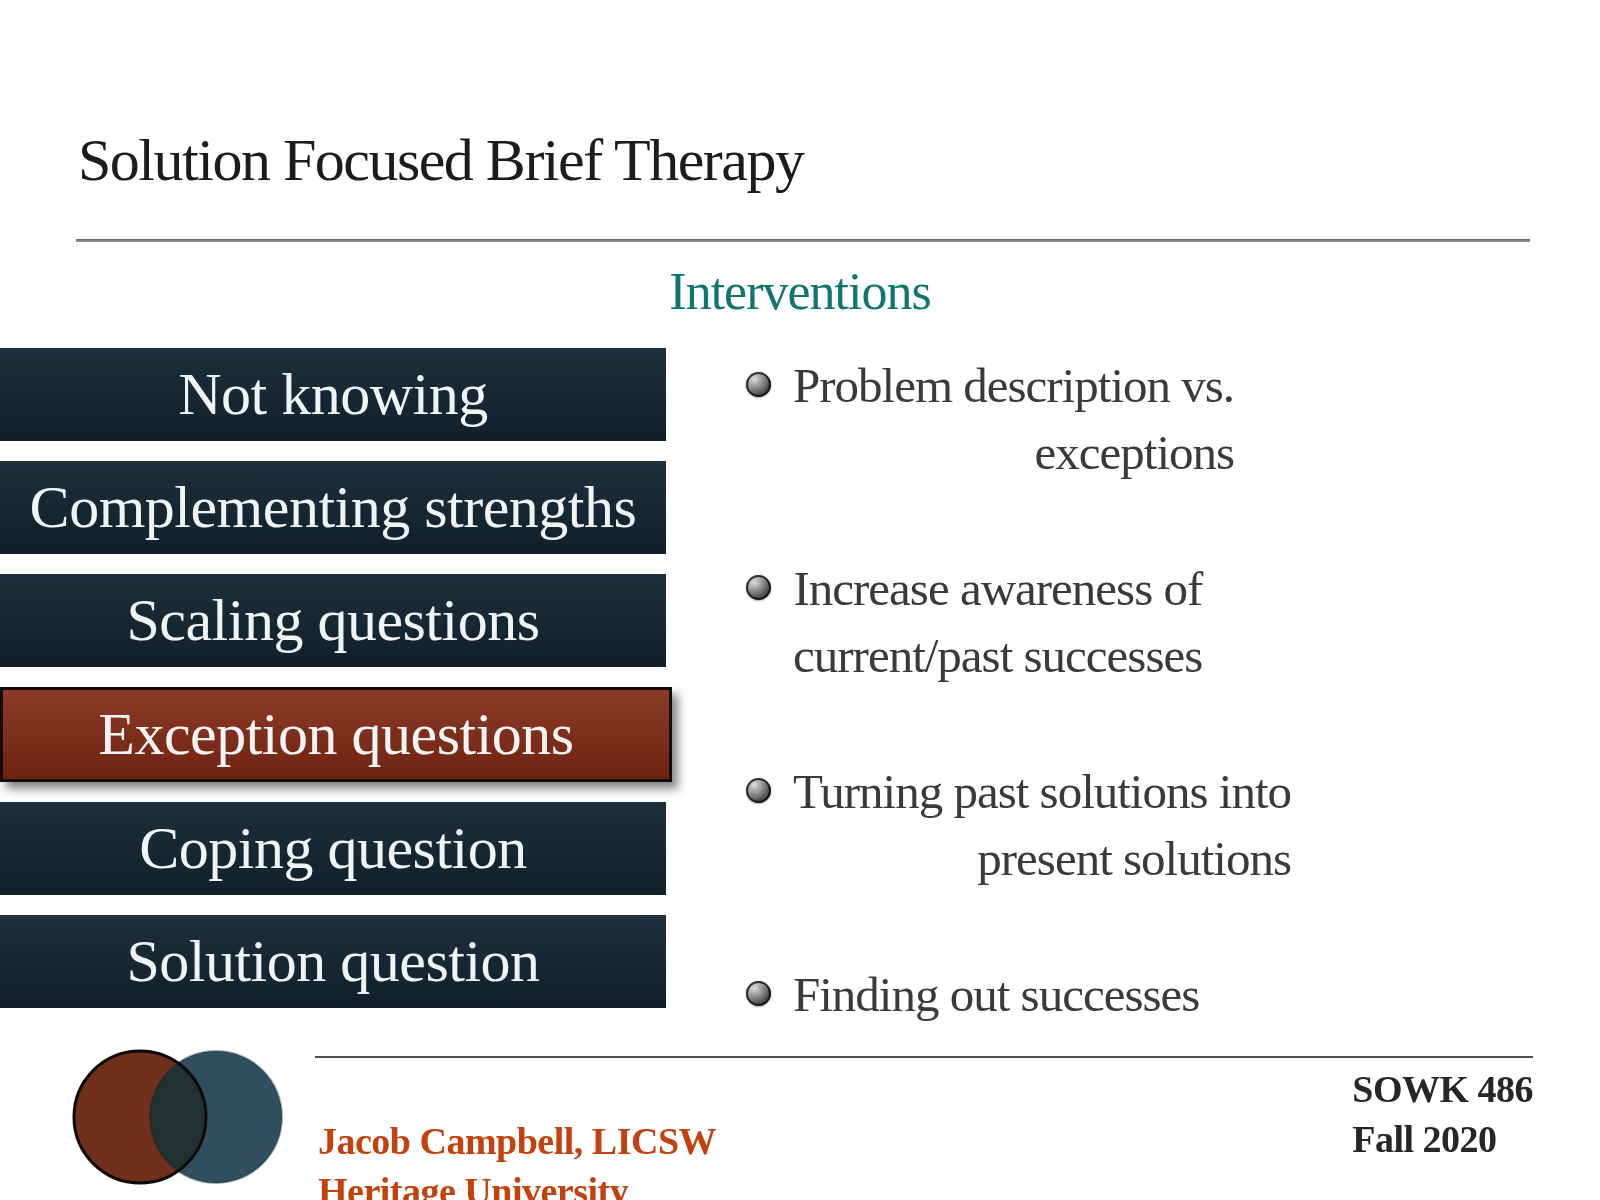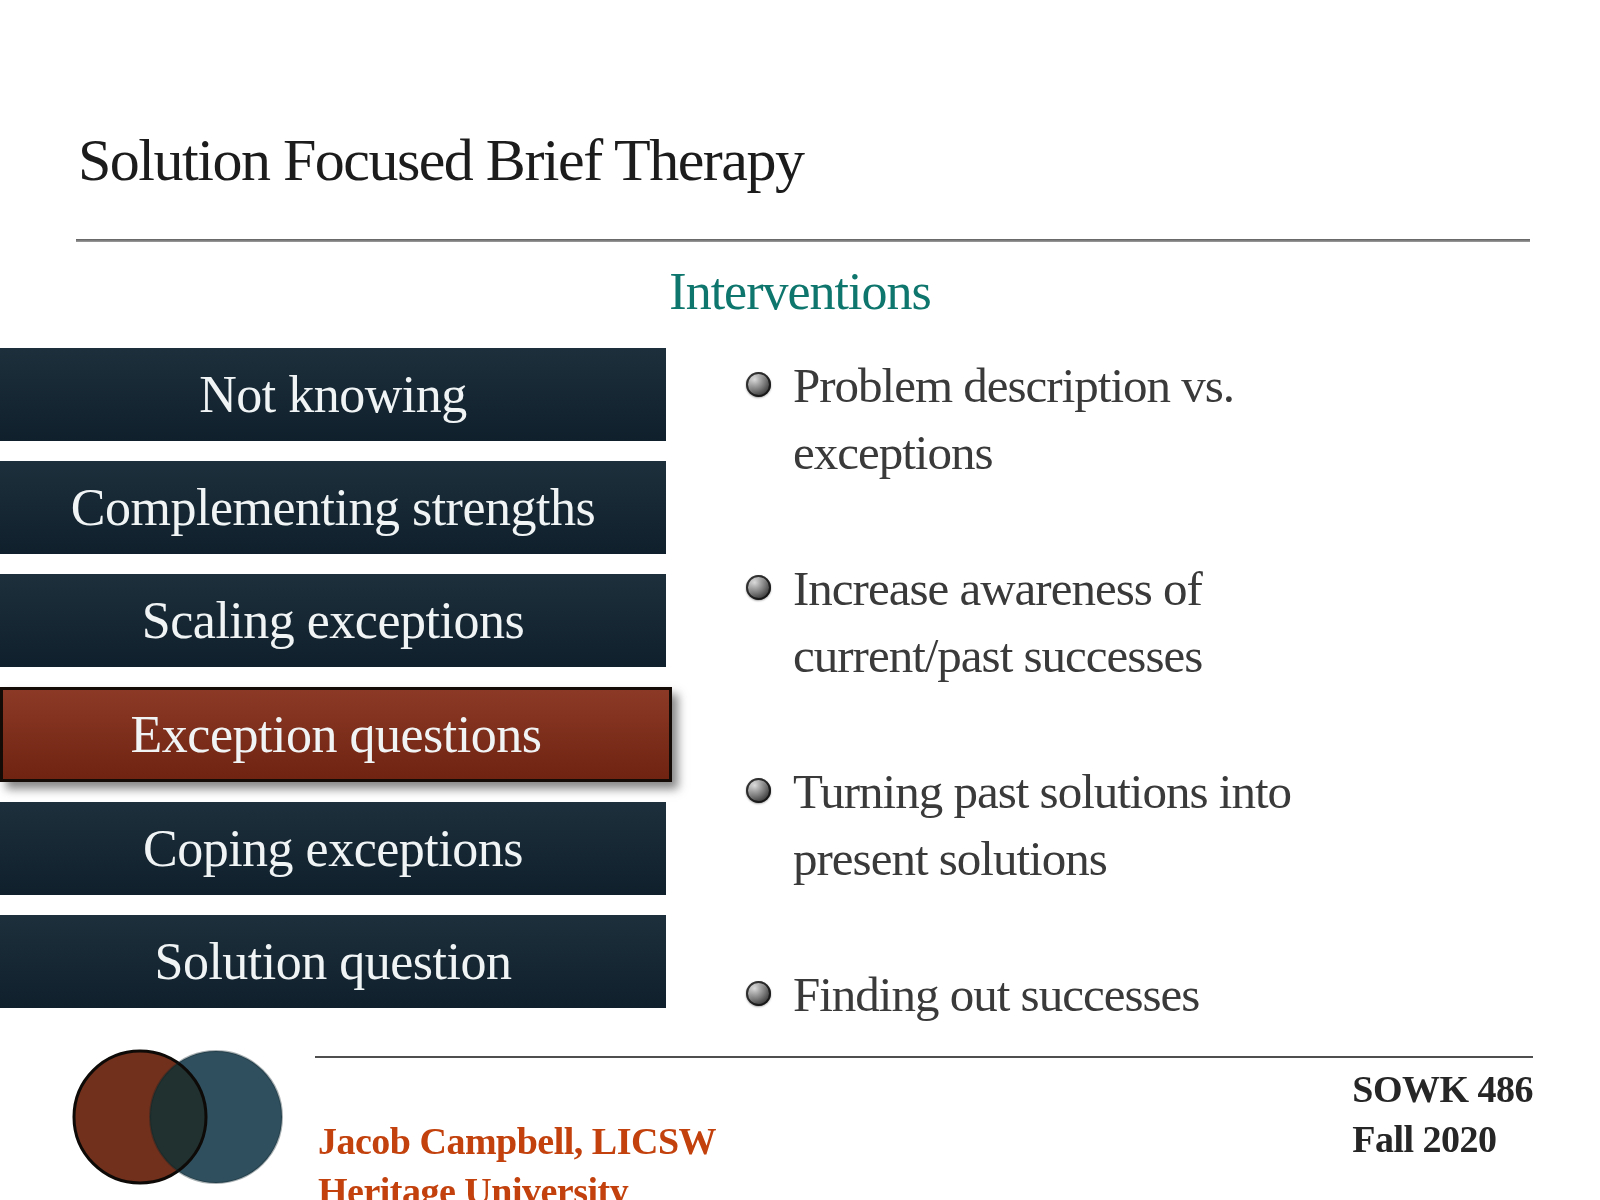--- a/index.html
+++ b/index.html
@@ -18,39 +18,39 @@
   }
   .section-heading {
     position:absolute; left:0; top:262px; width:1600px; text-align:center;
     font-size:52px; line-height:1.15; letter-spacing:-1px; color:#0f766e;
   }
   .technique-stack { position:absolute; left:0; top:348px; width:690px; }
   .tech-box {
     box-sizing:border-box; width:666px; height:93px; margin-bottom:20px;
     display:flex; align-items:center; justify-content:center;
     background:linear-gradient(180deg, rgba(255,255,255,0.05), rgba(0,0,0,0.10)), var(--box-dark);
-    color:#f1f4f5; font-size:52px; letter-spacing:-0.5px; white-space:nowrap;
+    color:#f1f4f5; font-size:60px; letter-spacing:-0.5px; white-space:nowrap;
   }
   .tech-box.highlight {
     width:672px; height:95px;
     background:linear-gradient(180deg, rgba(255,255,255,0.08), rgba(0,0,0,0.14)), var(--box-highlight);
     border:3px solid #140b07;
     box-shadow:6px 7px 9px rgba(55,55,55,0.6);
     justify-content:center;
   }
   .bullet-list { position:absolute; left:746px; top:352px; width:800px; }
   .bullet-item { display:flex; gap:22px; margin-bottom:69px; }
   .bullet-sphere {
     flex:0 0 auto; width:25px; height:25px; border-radius:50%; margin-top:20px;
     background:radial-gradient(circle at 35% 30%, #d9d9d9 0%, #a8a8a8 22%, #787878 45%, #454545 68%, #141414 94%);
     box-shadow:inset 0 0 0 2px rgba(15,15,15,0.8), inset 3px 3px 4px rgba(255,255,255,0.28), 0 1px 2px rgba(0,0,0,0.35);
   }
   .bullet-text {
     font-size:49px; line-height:67px; letter-spacing:-1px;
-    color:var(--body-text); white-space:pre-line;
+    color:var(--body-text); white-space:pre-line;text-align:right;
   }
   .footer-rule { position:absolute; left:315px; top:1056px; width:1218px; height:2px; background:#4f4f4f; }
   .footer-left  { position:absolute; left:318px;  top:1116px; font-size:38px; font-weight:bold; line-height:50px; letter-spacing:-0.5px; color:#c2410c; }
   .footer-right { position:absolute; right:67px; top:1064px; font-size:38px; font-weight:bold; line-height:50px; letter-spacing:-0.5px; color:#262626; text-align:left; }
   .venn { position:absolute; left:70px; top:1046px; }
 </style>
 </head>
 <body>
 
 <div class="slide" style="--box-dark: #112431; --box-highlight: #822914; --body-text: #3a3a3a;">
@@ -60,27 +60,27 @@
   <div class="section-heading">Interventions</div>
 
   <div class="technique-stack">
       <div class="tech-box">
     <span>Not knowing</span>
   </div>
       <div class="tech-box">
     <span>Complementing strengths</span>
   </div>
       <div class="tech-box">
-    <span>Scaling exceptions</span>
+    <span>Scaling questions</span>
   </div>
       <div class="tech-box highlight">
     <span>Exception questions</span>
   </div>
       <div class="tech-box">
-    <span>Coping exceptions</span>
+    <span>Coping question</span>
   </div>
       <div class="tech-box">
     <span>Solution question</span>
   </div>
     </div>
 
   <div class="bullet-list">
       <div class="bullet-item">
     <span class="bullet-sphere"></span>
     <span class="bullet-text">Problem description vs.

